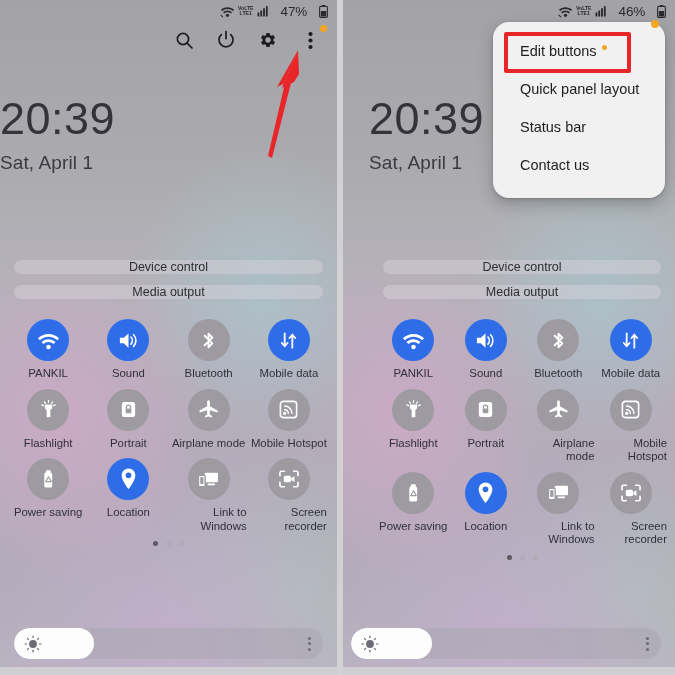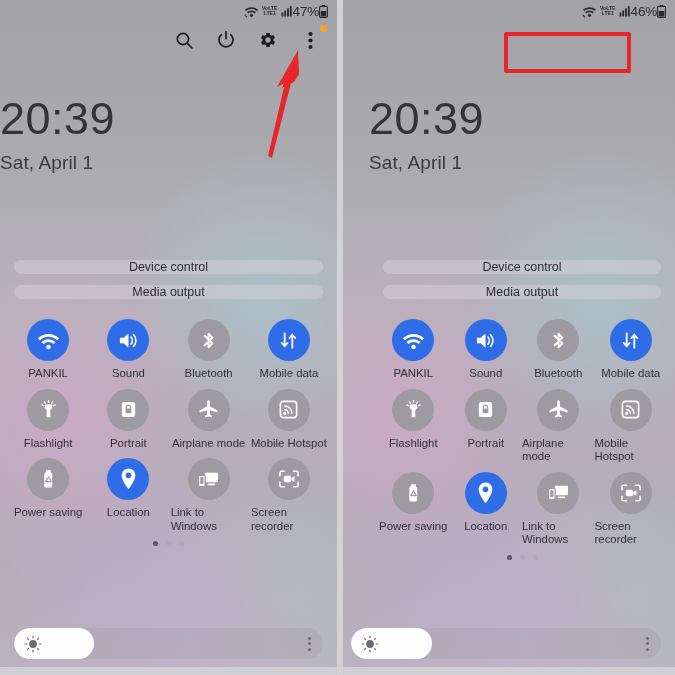--- a/index.html
+++ b/index.html
@@ -69,21 +69,21 @@
   }
 
   
   .statusbar {
     position: relative;
     height: 22px;
     display: flex;
     align-items: center;
     justify-content: flex-end;
     padding-right: 9px;
-    gap: 0;
+    gap: 12px;
     z-index: 6;
   }
   .sb-icons { display: flex; align-items: center; gap: 3px; }
   .sb-battery-text {
     font-size: 13.5px;
     color: #2a2a2a;
     letter-spacing: -0.2px;
     font-weight: 400;
   }
 
@@ -182,21 +182,21 @@
     align-items: center;
     justify-content: center;
     background: #9d9aa2;
   }
   .tile-circle.on { background: #2f6de8; }
   .tile-label {
     margin-top: 6px;
     font-size: 11.4px;
     line-height: 13.5px;
     color: #30303a;
-    text-align: left;
+    text-align: right;
     max-width: 76px;
   }
 
   
   .page-dots {
     position: relative;
     display: flex;
     justify-content: center;
     gap: 8px;
     margin-top: 6px;
@@ -769,17 +769,26 @@
         <span class="brightness-menu">
           <i></i>
             <i></i>
             <i></i>
         </span>
       </div>
     </div>
 
     <div class="bottom-strip"></div>
 
+    <div class="dropdown">
+      <span class="menu-corner-dot"></span>
+      <div class="dropdown-item">
+        <span>Edit buttons</span><span class="item-dot"></span>
+      </div>
+      <div class="dropdown-item">Quick panel layout</div>
+      <div class="dropdown-item">Status bar</div>
+      <div class="dropdown-item">Contact us</div>
+    </div>
   </div>
 
   <div class="red-box"></div>
 
 </div>
 
 </body></html>

